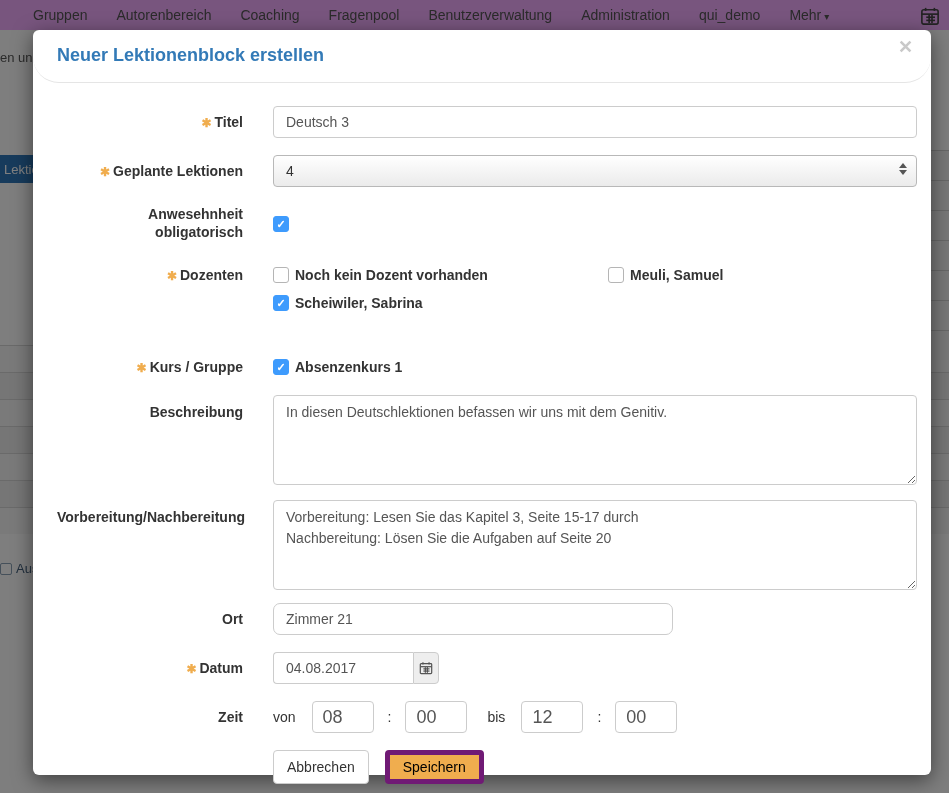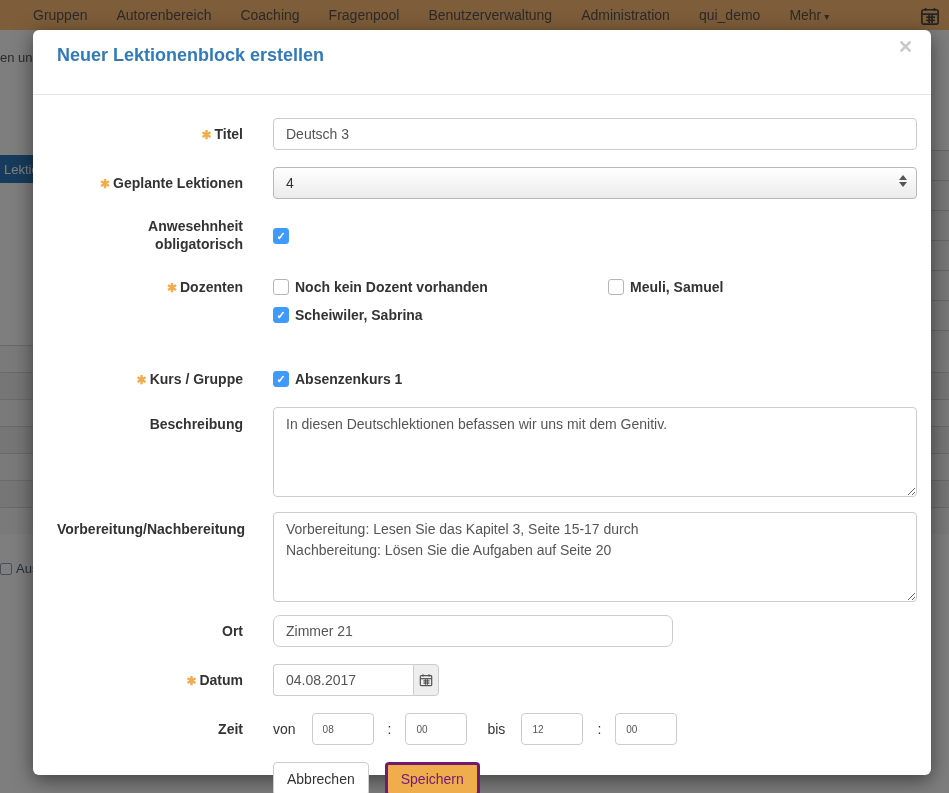--- a/index.html
+++ b/index.html
@@ -1,21 +1,21 @@
 <!DOCTYPE html>
 <html><head>
 <meta charset="utf-8">
 <style>
   * { margin:0; padding:0; box-sizing:border-box; }
   html,body { width:949px; height:793px; }
   body { font-family:"Liberation Sans", sans-serif; background:#fff; position:relative; overflow:hidden; }
 
   
   .bg-page { position:absolute; inset:0; background:#fdfdfd; }
-  .bg-navbar { position:absolute; left:0; top:0; width:949px; height:30px; background:#fdba74;
+  .bg-navbar { position:absolute; left:0; top:0; width:949px; height:30px; background:#f0abfc;
                display:flex; align-items:center; gap:29px; padding-left:33px; font-size:14px; color:#555; }
   .bg-navbar .nav-item { white-space:nowrap; }
   .bg-navbar .caret { font-size:10px; margin-left:3px; }
   .bg-cal { position:absolute; right:9px; top:6px; color:#444; }
   .bg-fragment { position:absolute; font-size:13px; color:#555; }
   .frag-top-left { left:0; top:50px; }
   .bg-tab { position:absolute; left:0; top:155px; width:33px; height:28px; background:#2e76b8; color:#fff;
             font-size:13px; display:flex; align-items:center; padding-left:4px; overflow:hidden; white-space:nowrap; }
   .frag-right-1 { right:0; top:161px; color:#3a3a3a; }
   .frag-right-2 { right:0; top:221px; color:#3a3a3a; }
@@ -26,21 +26,21 @@
   .bg-rows-right { position:absolute; right:0; width:26px; }
   .bg-rows-right .r { height:30px; border-top:1px solid #cfcfcf; background:#f1f1f1; }
   .bg-line-right { position:absolute; right:0; top:73px; width:26px; border-top:2px solid #fdfdfd; }
 
   
   .overlay { position:absolute; inset:0; background:rgba(0,0,0,0.50); z-index:5; }
 
   
   .modal { position:absolute; left:33px; top:30px; width:898px; height:745px; background:#fff;
            border-radius:6px; box-shadow:0 5px 20px rgba(0,0,0,0.5); z-index:10; }
-  .modal-header { height:65px; padding:15px 24px 0 24px; border-bottom:1px solid #e5e5e5; position:relative; }
+  .modal-header { height:53px; padding:15px 24px 0 24px; border-bottom:1px solid #e5e5e5; position:relative;border-radius:26px; }
   .modal-title { color:#337ab7; font-size:18px; font-weight:bold; }
   .modal-close { position:absolute; right:18px; top:8px; color:#c9c9c9; font-size:18px; font-weight:bold;
                  cursor:pointer; line-height:1; }
   .modal-body { padding:23px 14px 0 24px; }
 
   .form-row { display:grid; grid-template-columns:186px 644px; column-gap:30px; margin-bottom:17px; align-items:center; }
   .form-row.top-align { align-items:start; }
   .form-row.top-align .form-label { padding-top:8px; }
   .form-label { text-align:right; font-size:14px; font-weight:bold; color:#333; line-height:1.3; }
   .req { color:#f0ad4e; font-size:12px; margin-right:3px; }
@@ -66,29 +66,29 @@
   .cb-grid { display:grid; grid-template-columns:1fr 1fr; column-gap:26px; }
 
   .ort-input { width:400px;border-radius:7px; }
   .date-group { display:flex; width:166px; }
   .date-input { width:140px; border-radius:4px 0 0 4px; border-right:none; }
   .date-addon { width:34px; height:32px; background:#eee; border:1px solid #ccc; border-radius:0 4px 4px 0;
                 display:flex; align-items:center; justify-content:center; color:#555; cursor:pointer; }
 
   .time-row { display:flex; align-items:center; gap:14px; font-size:14px; color:#333; }
   .time-input { width:62px; height:32px; border:1px solid #ccc; border-radius:4px; padding:0 10px;
-                font-size:10px; color:#555; font-family:"Liberation Sans", sans-serif; }
+                font-size:18px; color:#555; font-family:"Liberation Sans", sans-serif; }
   .time-row .word { margin-right:2px; }
   .time-row .colon { color:#333; }
 
   .btn-row { display:flex; gap:16px; }
   .btn { height:34px; padding:0 13px; border-radius:4px; font-size:14px; font-family:"Liberation Sans", sans-serif;
          cursor:pointer; }
   .btn-cancel { background:#fff; border:1px solid #ccc; color:#333; }
-  .btn-save { background:#f0ad4e; border:3px solid #701a75; color:#701a75; }
+  .btn-save { background:#f0ad4e; border:5px solid #701a75; color:#000000; }
 </style>
 </head>
 <body>
 
 <div class="bg-page">
   <div class="bg-navbar">
     <span class="nav-item">Gruppen</span>
     <span class="nav-item">Autorenbereich</span>
     <span class="nav-item">Coaching</span>
     <span class="nav-item">Fragenpool</span>

